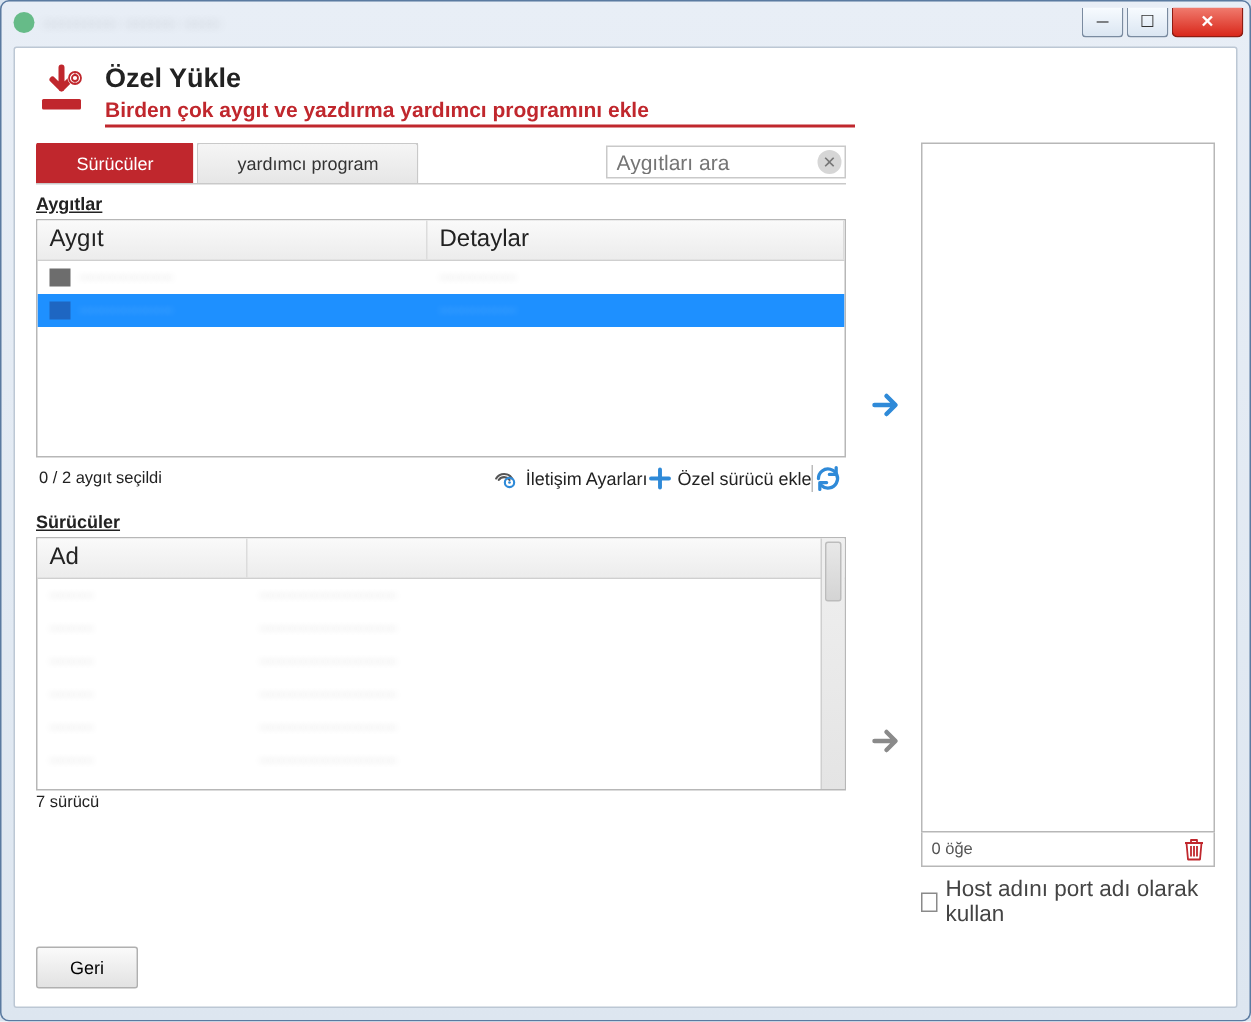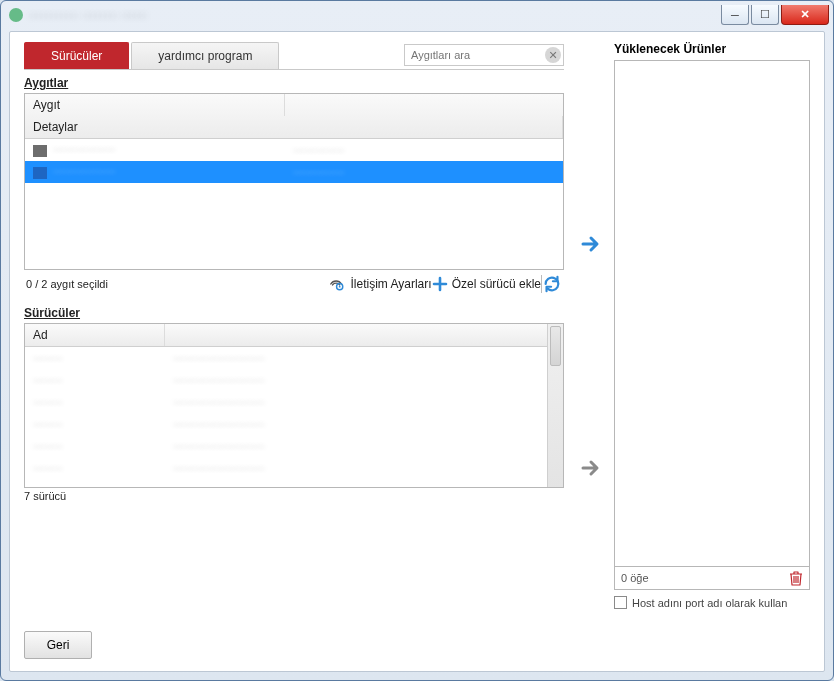--- a/index.html
+++ b/index.html
@@ -30,25 +30,25 @@
 .right { flex:1; display:flex; flex-direction:column; }
 
 .tabs{ display:flex; border-bottom:1px solid #c9c9c9; }
 .tab{ padding:6px 26px; font-size:12px; background:linear-gradient(#f5f5f5,#e6e6e6); border:1px solid #c9c9c9; border-bottom:none; margin-right:2px; border-radius:2px 2px 0 0; cursor:pointer; color:#333;}
 .tab.active{ background:#c0272d; color:#fff; border-color:#c0272d;}
 
 .section-title{ font-size:12px; font-weight:700; color:#222; margin:6px 0 3px;text-decoration:underline; }
 
 .devices-wrap{position:relative;}
 .search-wrap{ position:absolute; right:0; top:-26px; display:flex; align-items:center;}
-.search{ width:160px; height:22px; border:1px solid #c9c9c9; padding:0 22px 0 6px; font-size:11px; color:#888; background:#fff;}
+.search{ width:160px; height:22px; border:1px solid #c9c9c9; padding:0 22px 0 6px; font-size:14px; color:#888; background:#fff;}
 .clear-btn{ position:absolute; right:3px; top:3px; width:16px;height:16px; border-radius:50%; background:#d6d6d6; color:#777; font-size:11px; display:flex;align-items:center;justify-content:center; cursor:pointer;}
 
 .grid{ border:1px solid #b7b7b7; background:#fff; }
-.grid-head{ display:flex; background:linear-gradient(#fafafa,#ececec); border-bottom:1px solid #cfcfcf; font-size:12px; color:#222;flex-direction:column;}
+.grid-head{ display:flex; background:linear-gradient(#fafafa,#ececec); border-bottom:1px solid #cfcfcf; font-size:16px; color:#222;}
 .grid-head .col{ padding:4px 8px; border-right:1px solid #dcdcdc;}
 .col.c1{ width:260px;} .col.c2{ flex:1;}
 .grid-body{ height:130px; overflow:auto; }
 .row{ display:flex; font-size:11px; align-items:center; height:22px;}
 .row .col{ padding:3px 8px; white-space:nowrap; overflow:hidden; text-overflow:ellipsis;}
 .row .dev-ico{ width:14px;height:12px; background:#6d6d6d; margin-right:6px; display:inline-block; vertical-align:middle;}
 .row.sel{ background:#1e90ff; color:#fff;}
 .row.sel .dev-ico{ background:#1e66c2;}
 .blur-text{ color:transparent; text-shadow:0 0 5px #888;}
 .row.sel .blur-text{ text-shadow:0 0 5px #cfe6ff;}
@@ -67,21 +67,21 @@
 .drivers-grid .col.c1{ width:140px;}
 .drivers-grid .scroll{ position:absolute; right:0; top:0; bottom:0; width:16px; background:linear-gradient(#f0f0f0,#e4e4e4); border-left:1px solid #cfcfcf;}
 .drivers-grid{ position:relative;}
 .drivers-grid .scroll .thumb{ position:absolute; left:2px; right:2px; top:2px; height:40px; background:linear-gradient(#e8e8e8,#d4d4d4); border:1px solid #bcbcbc; border-radius:2px;}
 .foot-count{ font-size:11px; color:#222; margin-top:2px;}
 
 .right h2{ font-size:12px; font-weight:700; margin-bottom:4px;}
 .products-box{ flex:1; border:1px solid #b7b7b7; background:#fff; min-height:460px;}
 .products-foot{ display:flex; align-items:center; justify-content:space-between; border:1px solid #b7b7b7; border-top:none; padding:3px 6px; font-size:11px; color:#555;}
 .trash{ width:14px; height:16px; cursor:pointer;}
-.chk-row{ display:flex; align-items:center; gap:5px; font-size:11px; color:#444; margin-top:6px;}
+.chk-row{ display:flex; align-items:center; gap:5px; font-size:15px; color:#444; margin-top:6px;}
 .chk{ width:13px;height:13px; border:1px solid #8a8a8a; background:#fff;}
 
 .footer{ display:flex; justify-content:space-between; align-items:center; margin-top:22px;}
 .btn{ min-width:68px; height:28px; padding:0 16px; font-size:12px; border:1px solid #b0b0b0; background:linear-gradient(#fafafa,#e2e2e2); border-radius:2px; cursor:pointer; display:flex;align-items:center;justify-content:center;}
 .btn.primary{ background:linear-gradient(#8fc3f4,#5da3e6); border-color:#5b92c6; color:#fff;}
 .btn.primary.disabled{ opacity:.75; color:#f0f6fc;}
 .footer-right{ display:flex; gap:10px;}
 </style>
 </head>
 <body>
@@ -94,20 +94,36 @@
     </div>
     <div class="win-btns">
       <div class="win-btn min">─</div>
       <div class="win-btn max">☐</div>
       <div class="win-btn close">✕</div>
     </div>
   </div>
 
   <div class="client">
 
+    <div class="header">
+      <div class="header-icon">
+        <svg viewBox="0 0 34 34" width="34" height="34">
+          <rect x="4" y="24" width="26" height="7" rx="1" fill="#c0272d"></rect>
+          <path d="M17 3 v14 M11 11 l6 6 6-6" stroke="#c0272d" stroke-width="4" fill="none" stroke-linecap="round" stroke-linejoin="round"></path>
+          <circle cx="26" cy="10" r="5" fill="#fff"></circle>
+          <path d="M26 6 a4 4 0 0 1 0 8 a4 4 0 0 1 0-8 M26 8 l0 -1 M26 13 l0 1 M22.5 10 l-1 0 M30.5 10 l-1 0" stroke="#c0272d" stroke-width="1.2" fill="none"></path>
+          <circle cx="26" cy="10" r="2" fill="none" stroke="#c0272d" stroke-width="1.2"></circle>
+        </svg>
+      </div>
+      <div>
+        <h1>Özel Yükle</h1>
+        <div class="subtitle">Birden çok aygıt ve yazdırma yardımcı programını ekle</div>
+        <div class="header-underline"></div>
+      </div>
+    </div>
 
     <div class="content">
       <div class="left">
         <div class="tabs">
           <div class="tab active">Sürücüler</div>
           <div class="tab">yardımcı program</div>
         </div>
 
         <div class="devices-wrap">
           <div class="section-title">Aygıtlar</div>
@@ -204,21 +220,20 @@
             </svg>
         </div>
         <div class="arrow-btn">
           <svg width="24" height="24" viewBox="0 0 24 24">
               <path d="M4 12h12M12 6l6 6-6 6" stroke="#8a8a8a" stroke-width="3" fill="none" stroke-linecap="round" stroke-linejoin="round"></path>
             </svg>
         </div>
       </div>
 
       <div class="right">
-        <h2>Yüklenecek Ürünler</h2>
         <div class="products-box"></div>
         <div class="products-foot">
           <span>0 öğe</span>
           <svg class="trash" viewBox="0 0 14 16">
               <path d="M2 4h10l-1 11H3zM1 4h12M5 4V2h4v2M5 6v7M7 6v7M9 6v7" stroke="#c0272d" stroke-width="1.2" fill="none" stroke-linejoin="round"></path>
             </svg>
         </div>
         <label class="chk-row">
           <span class="chk"></span>
           <span>Host adını port adı olarak kullan</span>

